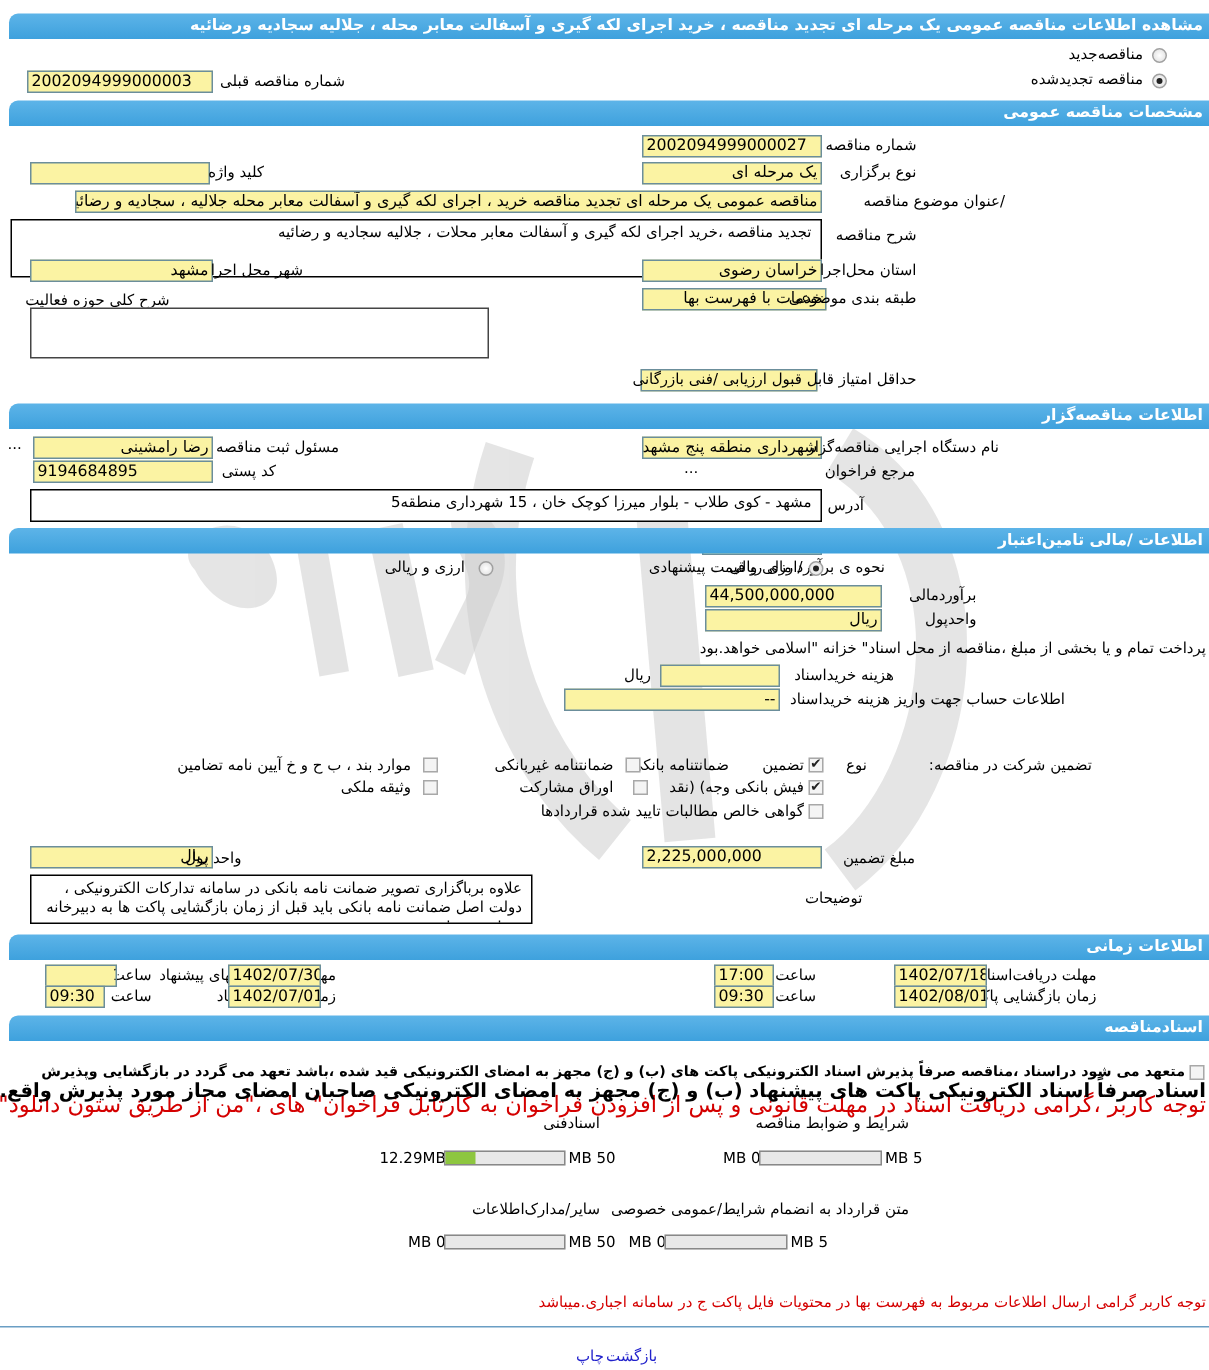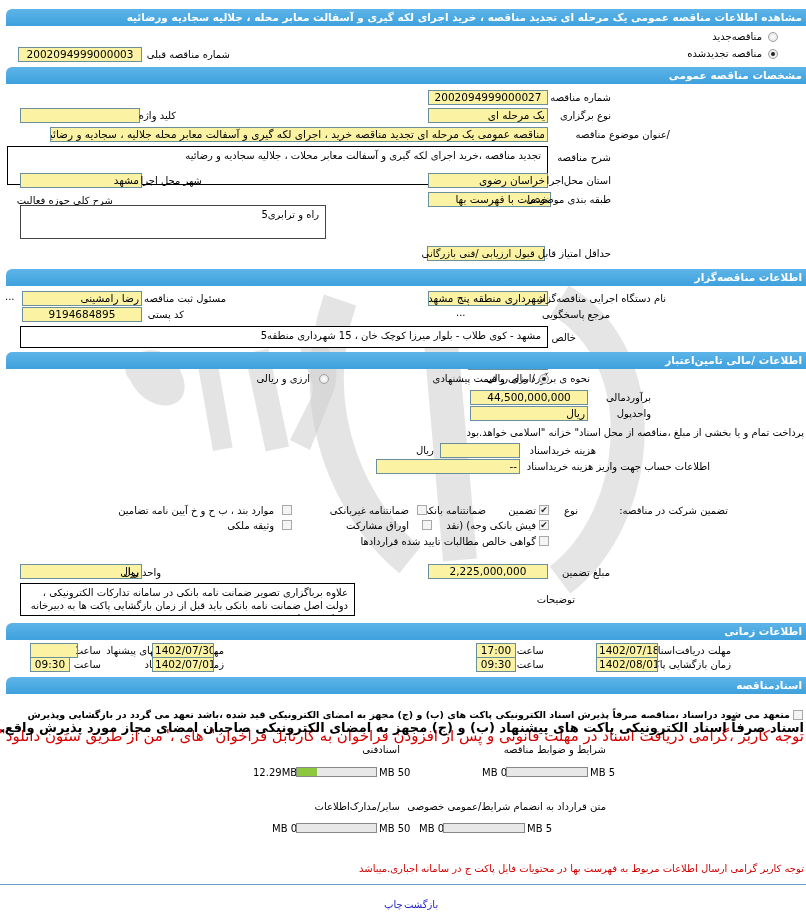--- a/index.html
+++ b/index.html
@@ -20,21 +20,21 @@
     border-radius: 6px 0 0 0;
     white-space: nowrap; overflow: hidden;
   }
   .lbl { position: absolute; direction: rtl; white-space: nowrap; font-size: 10px; line-height: 14px; }
   .fld {
     position: absolute; height: 15px; background: #fbf3a3;
     border: 1px solid #7f9db9; direction: rtl; white-space: nowrap; overflow: hidden;
     font-size: 10.5px; line-height: 13px; padding: 0 2px; text-align: right;
     border-color: #6b8e9b;
   }
-  .fld.ltr { direction: ltr; text-align: center; }
+  .fld.ltr { direction: ltr; text-align: left; }
   .box {
     position: absolute; background: #fff; border: 1px solid #000;
     direction: rtl; padding: 2px 6px; font-size: 10px; line-height: 13px; overflow: hidden;
   }
   .radio {
     position: absolute; width: 10px; height: 10px; border-radius: 50%;
     border: 1px solid #a0a0a0; background: radial-gradient(#fff, #ddd);
   }
   .radio.on::after {
     content: ""; position: absolute; left: 2px; top: 2px; width: 4px; height: 4px;
@@ -97,44 +97,43 @@
 <div class="lbl" style="right:195px; top:174px;">استان محل‌اجرا</div>
 
 <div class="fld" style="left:20px; top:173px; width:122px;">مشهد</div>
 <div class="lbl" style="right:604px; top:174px;">شهر محل اجرا</div>
 
 <div class="fld" style="left:428px; top:192px; width:123px;">خدمات با فهرست بها</div>
 <div class="lbl" style="right:195px; top:193px;">طبقه  بندی موضوعی</div>
 
 <div class="lbl" style="right:693px; top:194px;">شرح  کلی  حوزه فعالیت</div>
 <div class="box" style="left:20px; top:205px; width:306px; height:34px; border-color:#444;">
-  <div>راه و ترابری5</div>
 </div>
 
 <div class="fld" style="left:427px; top:246px; width:118px;"></div>
 <div class="lbl" style="right:195px; top:247px;">حداقل  امتیاز قابل  قبول  ارزیابی /فنی بازرگانی</div>
 
 <div class="hdr" style="top:269px;">اطلاعات مناقصه‌گزار</div>
 
 <div class="fld" style="left:428px; top:291px; width:120px;">شهرداری منطقه پنج مشهد</div>
 <div class="lbl" style="right:140px; top:292px;">نام دستگاه اجرایی  مناقصه‌گزار</div>
 
 <div class="lbl" style="left:5px; top:290px;">...</div>
 <div class="fld" style="left:22px; top:291px; width:120px;">رضا رامشینی</div>
 <div class="lbl" style="right:580px; top:292px;">مسئول ثبت مناقصه</div>
 
 <div class="lbl" style="left:456px; top:306px;">...</div>
 <div class="fld" style="left:468px; top:307px; width:80px;margin-top:48px;">رضا افضلیان</div>
-<div class="lbl" style="right:196px; top:308px;">مرجع پاسخگویی</div>
+<div class="lbl" style="right:196px; top:308px;">مرجع فراخوان</div>
 
 <div class="fld ltr" style="left:22px; top:307px; width:120px;">9194684895</div>
 <div class="lbl" style="right:622px; top:308px;">کد  پستی</div>
 
 <div class="box" style="left:20px; top:326px; width:528px; height:22px;">مشهد - کوی طلاب  - بلوار میرزا کوچک خان ، 15  شهرداری  منطقه5</div>
-<div class="lbl" style="right:230px; top:331px;">خالص</div>
+<div class="lbl" style="right:230px; top:331px;">آدرس</div>
 
 <div class="hdr" style="top:352px;">اطلاعات /مالی تامین‌اعتبار</div>
 
 <div class="lbl" style="right:216px; top:372px;">نحوه ی برآورد مالی و قیمت پیشنهادی</div>
 <div class="radio on" style="left:539px; top:374px;"></div>
 <div class="lbl" style="right:271px; top:372px;">/ارزی ریالی</div>
 <div class="radio" style="left:319px; top:374px;"></div>
 <div class="lbl" style="right:496px; top:372px;">ارزی و ریالی</div>
 
 <div class="fld ltr" style="left:470px; top:390px; width:118px;">44,500,000,000</div>

